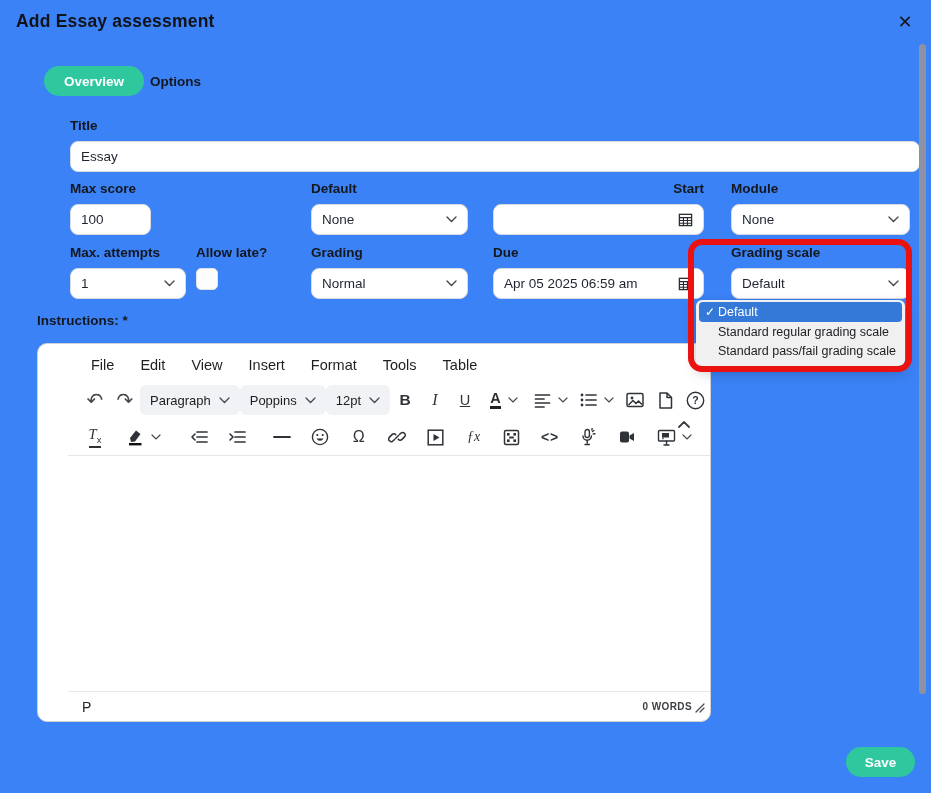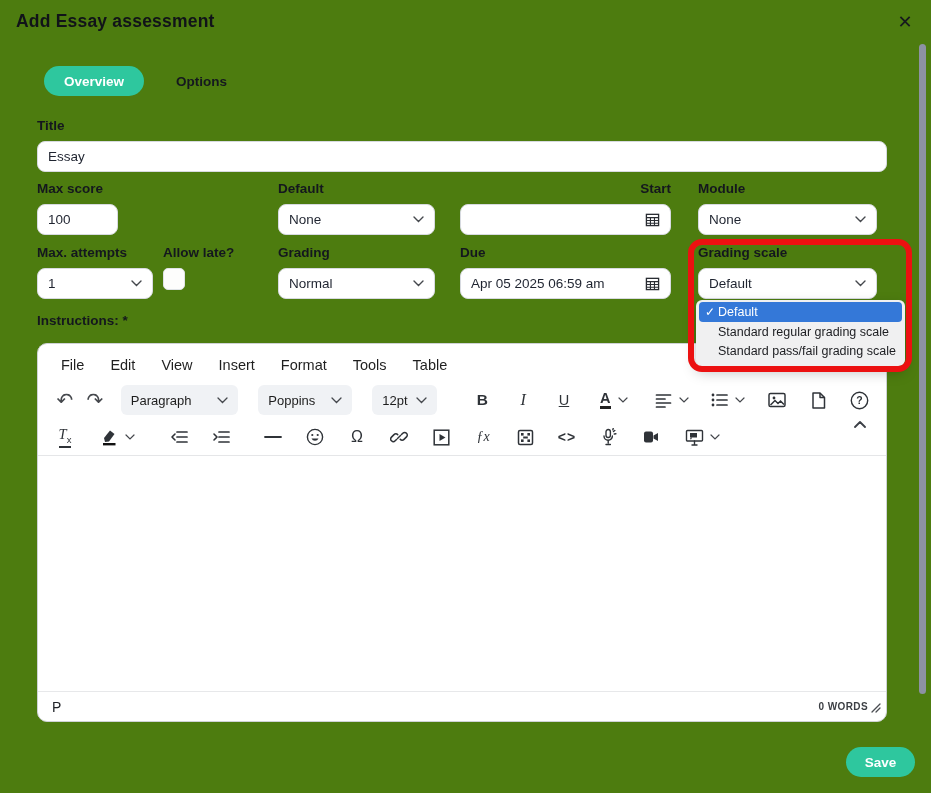--- a/index.html
+++ b/index.html
@@ -1,32 +1,32 @@
 <!DOCTYPE html>
 <html><head>
 <meta charset="utf-8">
 <style>
   * { margin:0; padding:0; box-sizing:border-box; }
   html,body { background:#ffffff; }
   body { font-family:"Liberation Sans", sans-serif; color:#1b1e28; }
-  .page { position:relative; width:931px; height:793px; background:#4d7c0f; overflow:hidden; }
+  .page { position:relative; width:931px; height:793px; background:#3b82f6; overflow:hidden; }
 
   
   .modal-title { position:absolute; left:16px; top:11px; font-size:17.5px; font-weight:700; color:#111319; letter-spacing:.2px; }
   .close-btn { position:absolute; right:14px; top:10px; width:24px; height:24px; display:flex; align-items:center; justify-content:center;
                font-size:18px; color:#16181d; cursor:pointer; }
 
   
-  .tabs { position:absolute; left:44px; top:66px; display:flex; align-items:center; gap:32px; }
+  .tabs { position:absolute; left:44px; top:66px; display:flex; align-items:center; gap:6px; }
   .tab-pill { background:#2ec79e; color:#fff; font-weight:700; font-size:13.5px; height:30px; padding:0 20px;
               border-radius:999px; display:flex; align-items:center; cursor:pointer; }
   .tab-plain { color:#15181f; font-weight:700; font-size:13.5px; cursor:pointer; }
 
   
-  .field { position:absolute; }
+  .field { position:absolute;margin-left:33px; }
   .field .lbl { display:block; font-size:13.5px; font-weight:700; color:#14171e; height:17px; margin-bottom:6px; white-space:nowrap; }
   .ctrl { height:31px; width:100%; border:1px solid #d7dae0; border-radius:8px; background:#fff;
           font-size:13.5px; color:#1f2430; display:flex; align-items:center; padding:0 10px; }
   input.ctrl { outline:none; font-family:"Liberation Sans", sans-serif; }
   .select { justify-content:space-between; cursor:pointer; gap:6px; }
   .select .val { overflow:hidden; white-space:nowrap; }
   .with-icon { justify-content:space-between; }
   .chev svg, .cal svg { display:block; }
 
   .f-title   { left:37px; top:118px; width:850px; }
@@ -49,22 +49,22 @@
   .opt.sel { background:#3478d8; color:#fff; height:20px; margin:0 3px; border-radius:4px; padding-left:19px; }
   .opt.sel .ck { position:absolute; left:6px; font-size:12px; }
 
   
   .annotation { position:absolute; left:688px; top:239px; width:224px; height:133px; border:6px solid #ec1111;
                 border-radius:14px; z-index:20; pointer-events:none; }
 
   .instructions-lbl { position:absolute; left:37px; top:313px; font-size:13.5px; font-weight:700; color:#14171e; }
 
   
-  .editor { position:absolute; left:37px; top:343px; width:850px; height:379px; border:1px solid #cfd2d6; border-radius:10px;
-            background:#fff; display:flex; flex-direction:column; overflow:hidden; }
+  .editor { position:absolute; left:37px; top:343px; width:674px; height:379px; border:1px solid #cfd2d6; border-radius:10px;
+            background:#fff; display:flex; flex-direction:column; overflow:hidden;padding-left:30px; }
   .menubar { height:37px; display:flex; align-items:center; padding:4px 10px 0 10px; }
   .menu-item { padding:5px 13px; font-size:14.5px; color:#1f1f1f; border-radius:4px; cursor:pointer; }
   .toolbar { display:flex; align-items:center; padding:0 12px; position:relative; }
   .toolbar.row1 { height:38px; }
   .toolbar.row2 { height:37px; border-bottom:1px solid #e5e6e8; }
   .tbtn { min-width:30px; height:30px; display:flex; align-items:center; justify-content:center; color:#2f3338;
           border-radius:4px; cursor:pointer; position:relative; }
   .tpill { background:#f0f2f5; border-radius:6px; height:30px; display:flex; align-items:center; justify-content:space-between;
            padding:0 10px; font-size:13px; color:#1d1d1d; cursor:pointer; gap:8px; }
   .g-undo { font-size:20px; color:#45484d; font-weight:400; }

